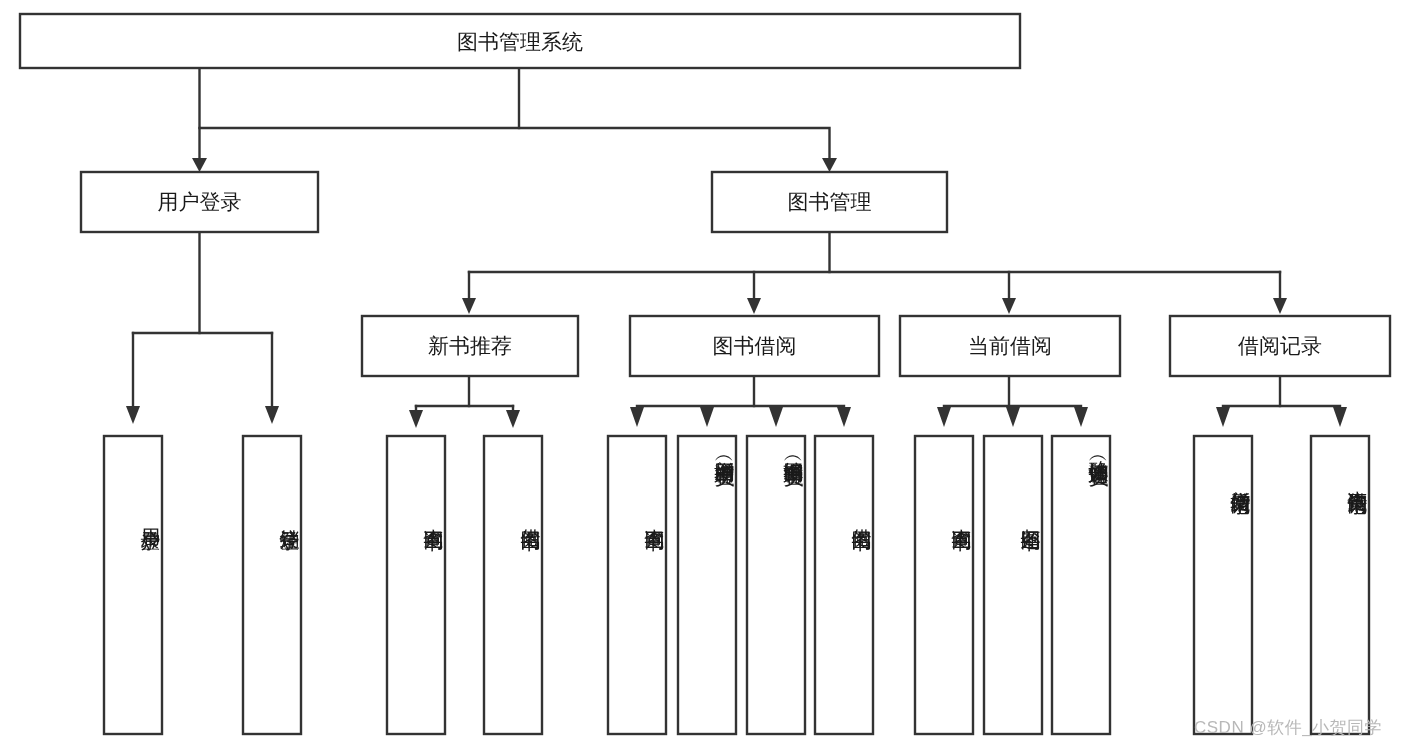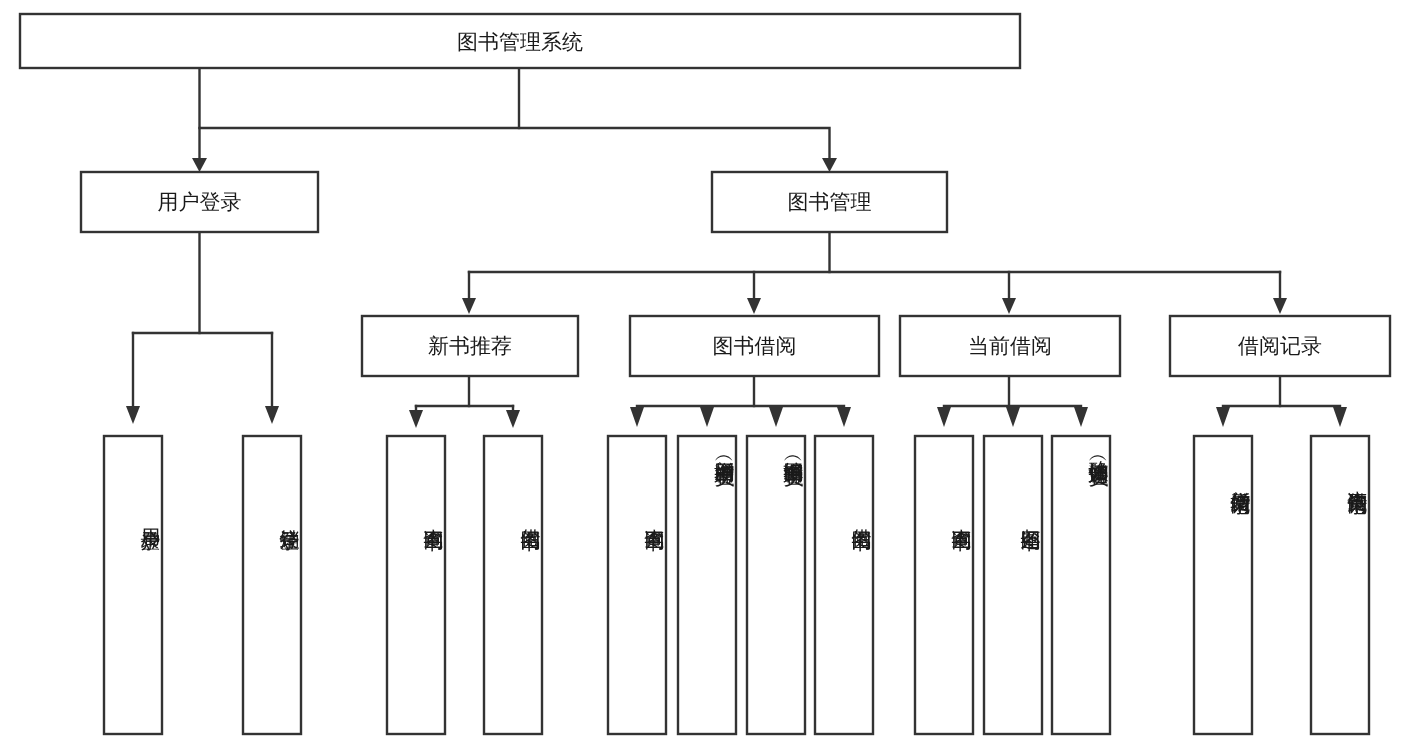--- a/index.html
+++ b/index.html
@@ -206,14 +206,15 @@
   <div class="leaf-label" style="left:748px; top:445px; width:56px; height:285px;">编辑图书（管理员）</div>
   <div class="leaf-label" style="left:816px; top:513px; width:56px; height:210px;">借阅图书</div>
 
   <div class="leaf-label" style="left:916px; top:513px; width:56px; height:210px;">查询图书</div>
   <div class="leaf-label" style="left:985px; top:513px; width:56px; height:210px;">归还图书</div>
   <div class="leaf-label" style="left:1053px; top:445px; width:56px; height:285px;">确认归还（管理员）</div>
 
   <div class="leaf-label" style="left:1195px; top:475px; width:56px; height:250px;">新增借阅记录</div>
   <div class="leaf-label" style="left:1312px; top:475px; width:56px; height:250px;">查询借阅记录</div>
 
+  <div class="watermark" style="left:1194px; top:716px;">CSDN @软件_小贺同学</div>
 
 </div>
 
 </body></html>

